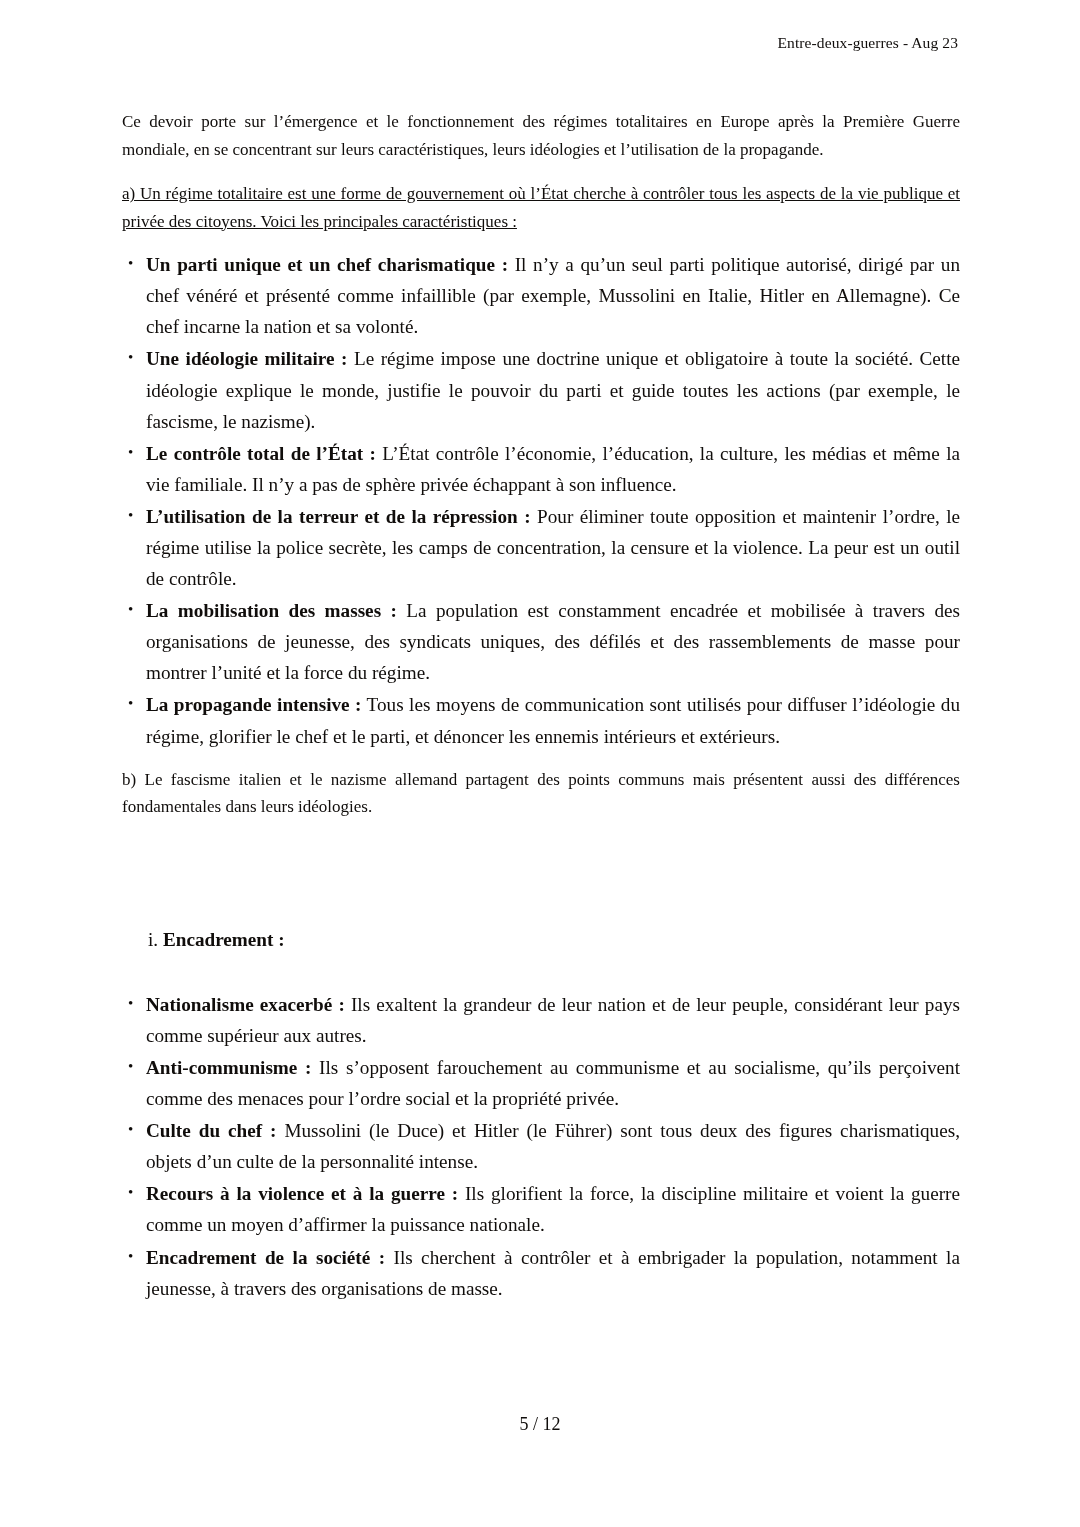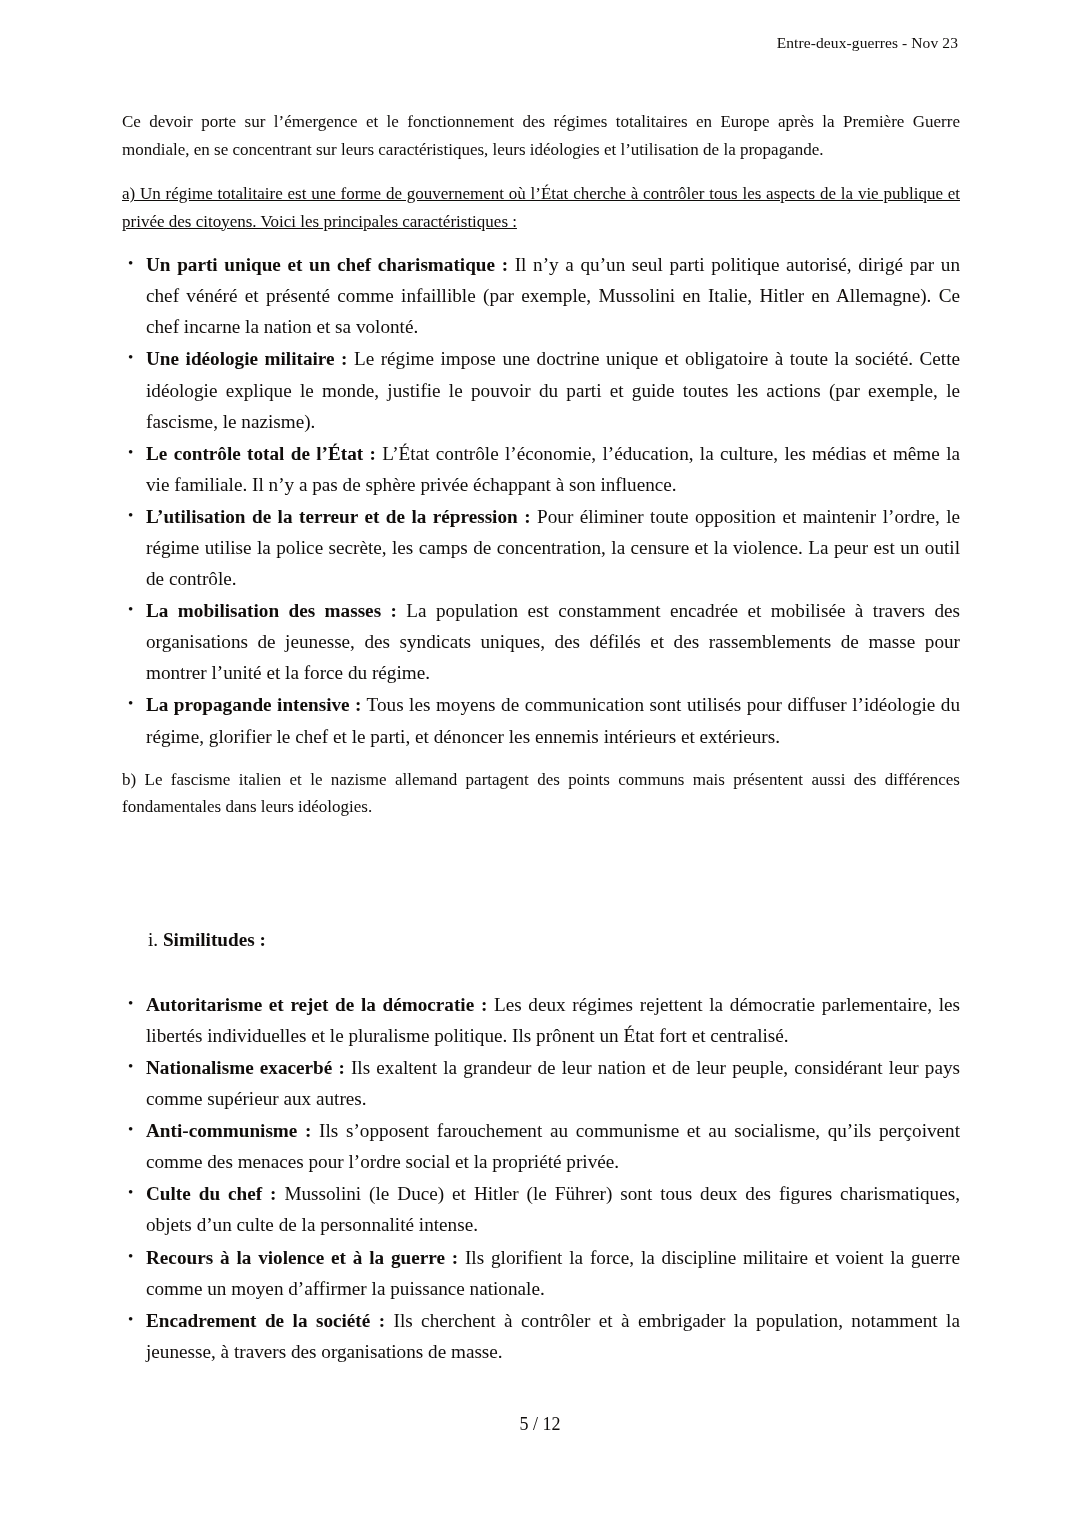--- a/index.html
+++ b/index.html
@@ -101,21 +101,21 @@
     text-align: center;
     font-size: 18px;
     color: #100d0b;
   }
 </style>
 </head>
 <body>
 
 <div class="page">
 
-  <div class="running-head">Entre-deux-guerres - Nov 23</div>
+  <div class="running-head">Entre-deux-guerres - Aug 23</div>
 
   <div class="body-col">
 
 
     <p class="para">Ce devoir porte sur l’émergence et le fonctionnement des régimes totalitaires en Europe après la Première Guerre mondiale, en se concentrant sur leurs caractéristiques, leurs idéologies et l’utilisation de la propagande.</p>
 
     <p class="para tight">a) Un régime totalitaire est une forme de gouvernement où l’État cherche à contrôler tous les aspects de la vie publique et privée des citoyens. Voici les principales caractéristiques :</p>
 
     <ul class="blist">
       <li>
@@ -136,29 +136,26 @@
       <li>
         <span class="lead">La propagande intensive :</span><span> Tous les moyens de communication sont utilisés pour diffuser l’idéologie du régime, glorifier le chef et le parti, et dénoncer les ennemis intérieurs et extérieurs.</span>
       </li>
     </ul>
 
     <p class="para">b) Le fascisme italien et le nazisme allemand partagent des points communs mais présentent aussi des différences fondamentales dans leurs idéologies.</p>
 
     <div class="gap-lg"></div>
 
     <p class="sub-head">
-      <span class="numeral">i. </span><span class="sub-title">Similitudes :</span>
+      <span class="numeral">i. </span><span class="sub-title">Encadrement :</span>
     </p>
 
     <div class="gap-md"></div>
 
     <ul class="blist">
-      <li>
-        <span class="lead">Autoritarisme et rejet de la démocratie :</span><span> Les deux régimes rejettent la démocratie parlementaire, les libertés individuelles et le pluralisme politique. Ils prônent un État fort et centralisé.</span>
-      </li>
       <li>
         <span class="lead">Nationalisme exacerbé :</span><span> Ils exaltent la grandeur de leur nation et de leur peuple, considérant leur pays comme supérieur aux autres.</span>
       </li>
       <li>
         <span class="lead">Anti-communisme :</span><span> Ils s’opposent farouchement au communisme et au socialisme, qu’ils perçoivent comme des menaces pour l’ordre social et la propriété privée.</span>
       </li>
       <li>
         <span class="lead">Culte du chef :</span><span> Mussolini (le Duce) et Hitler (le Führer) sont tous deux des figures charismatiques, objets d’un culte de la personnalité intense.</span>
       </li>
       <li>

